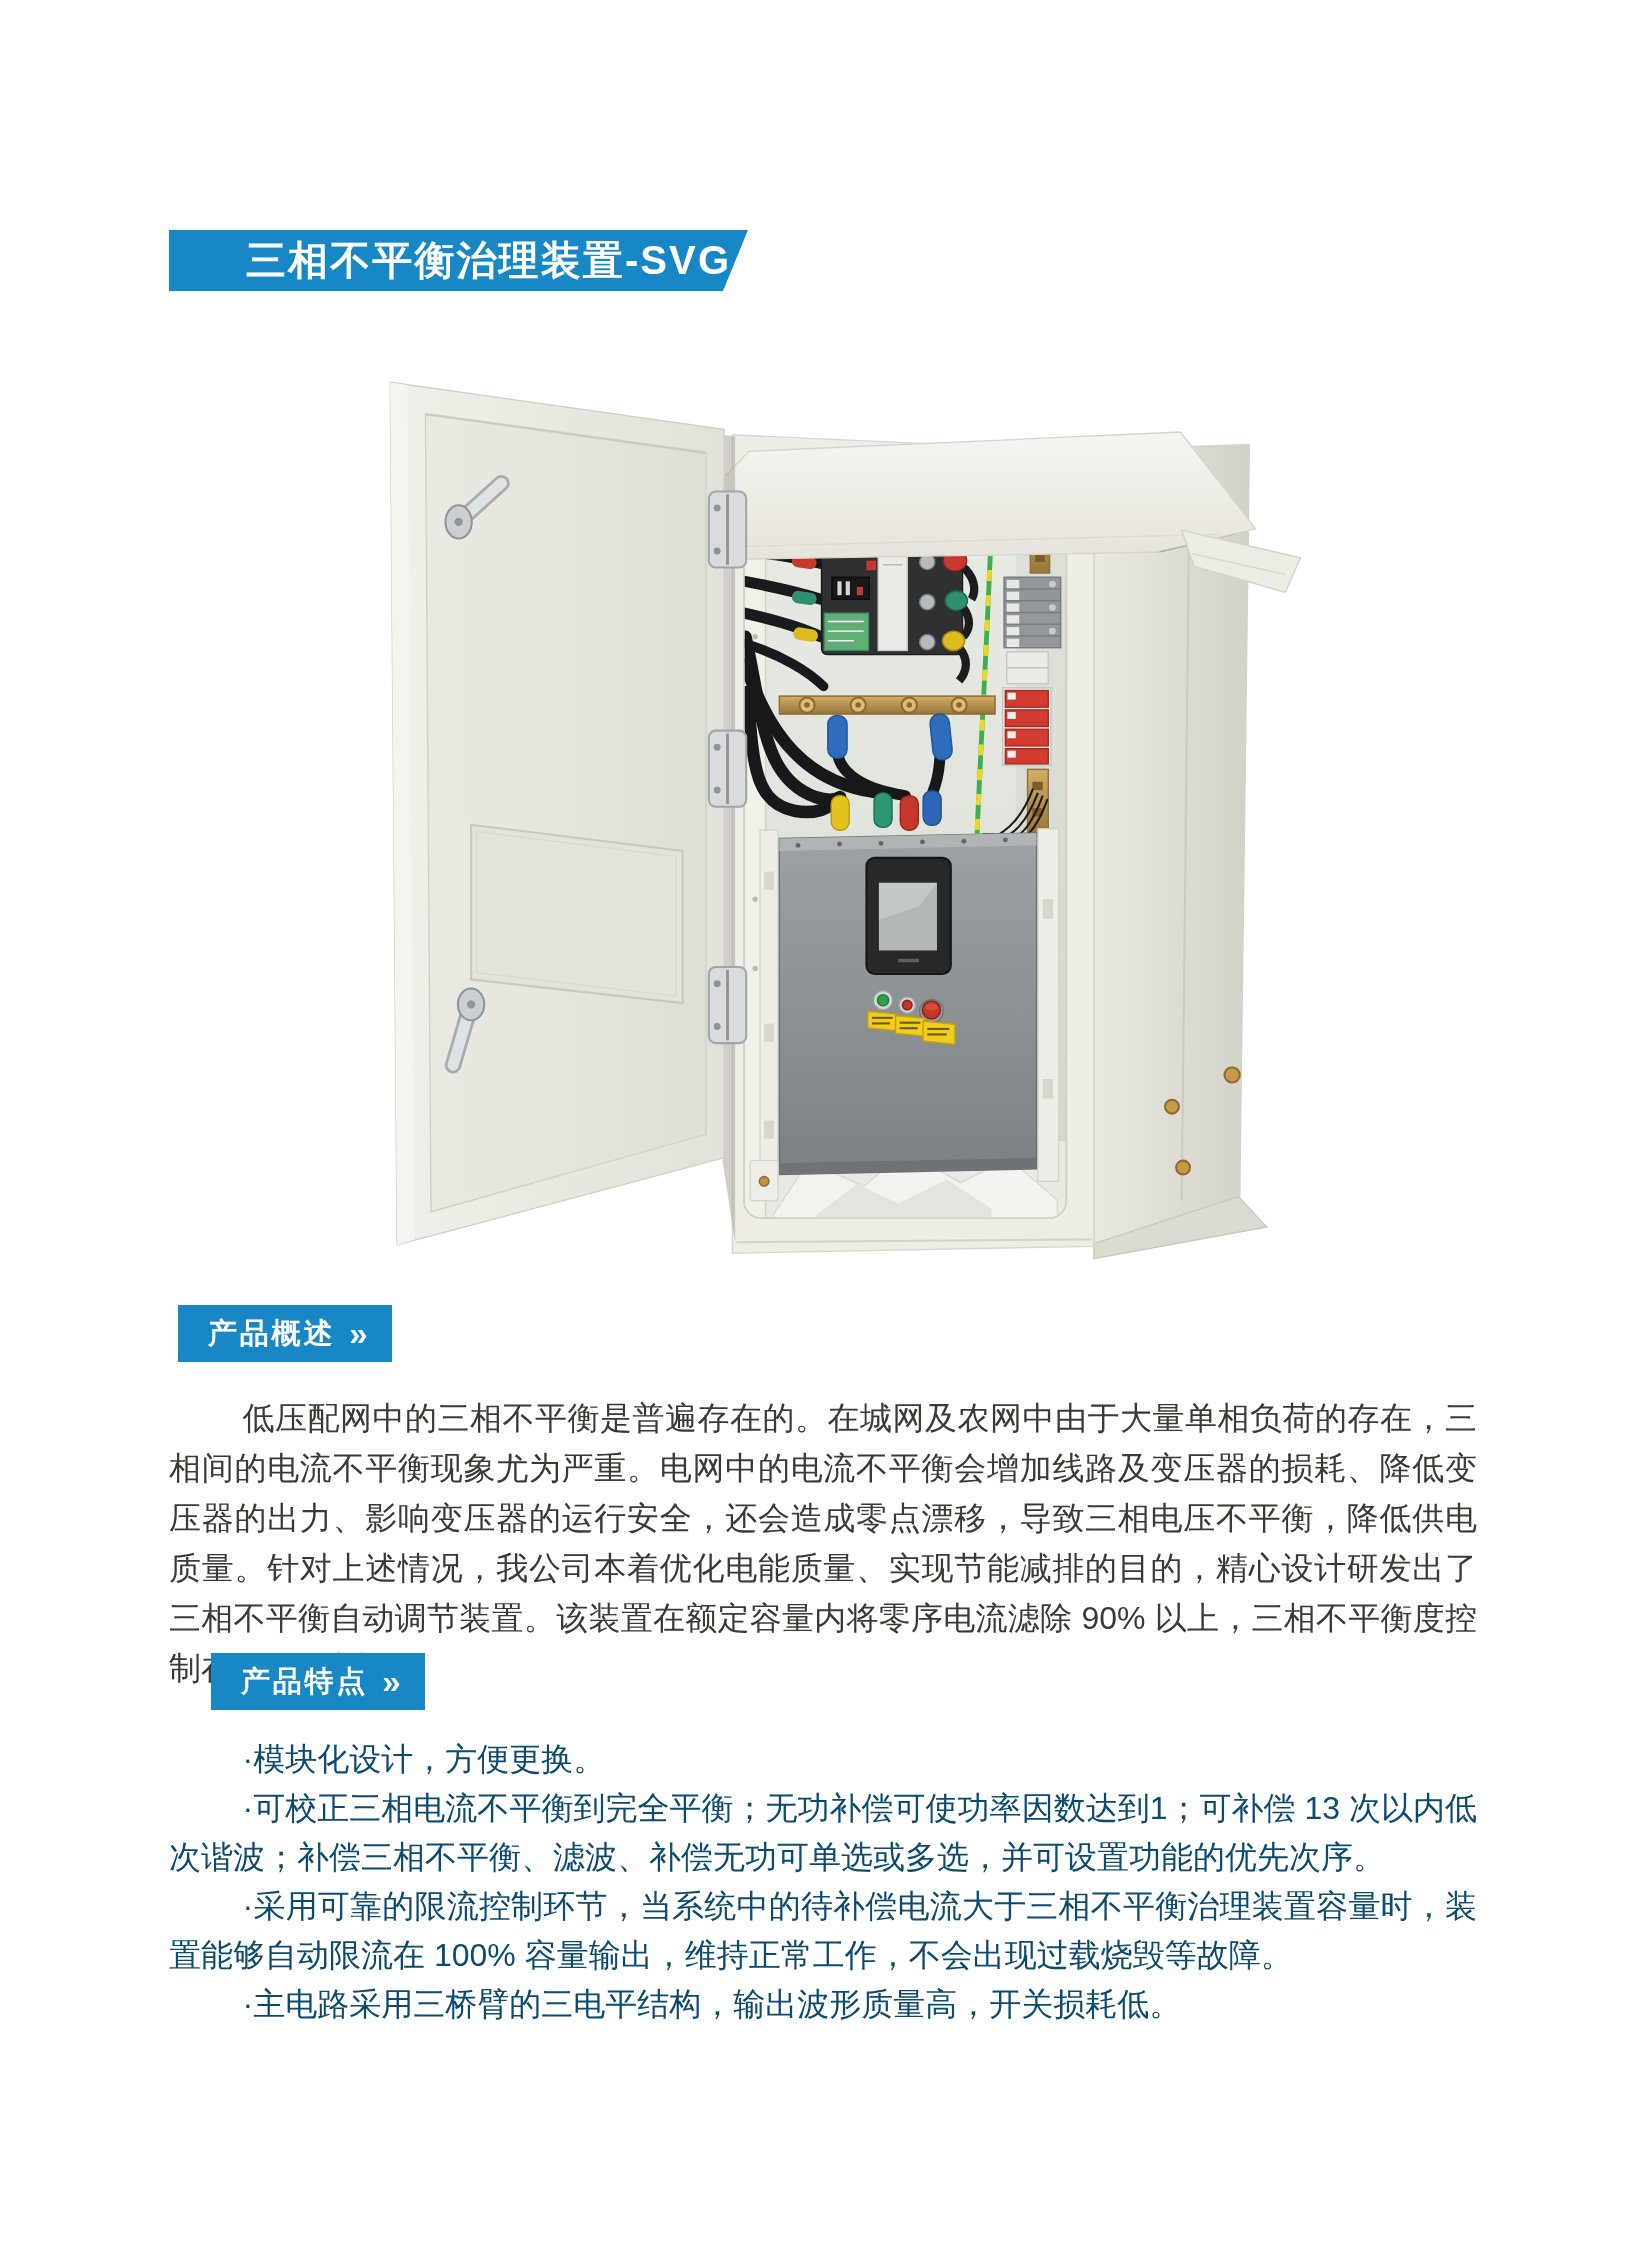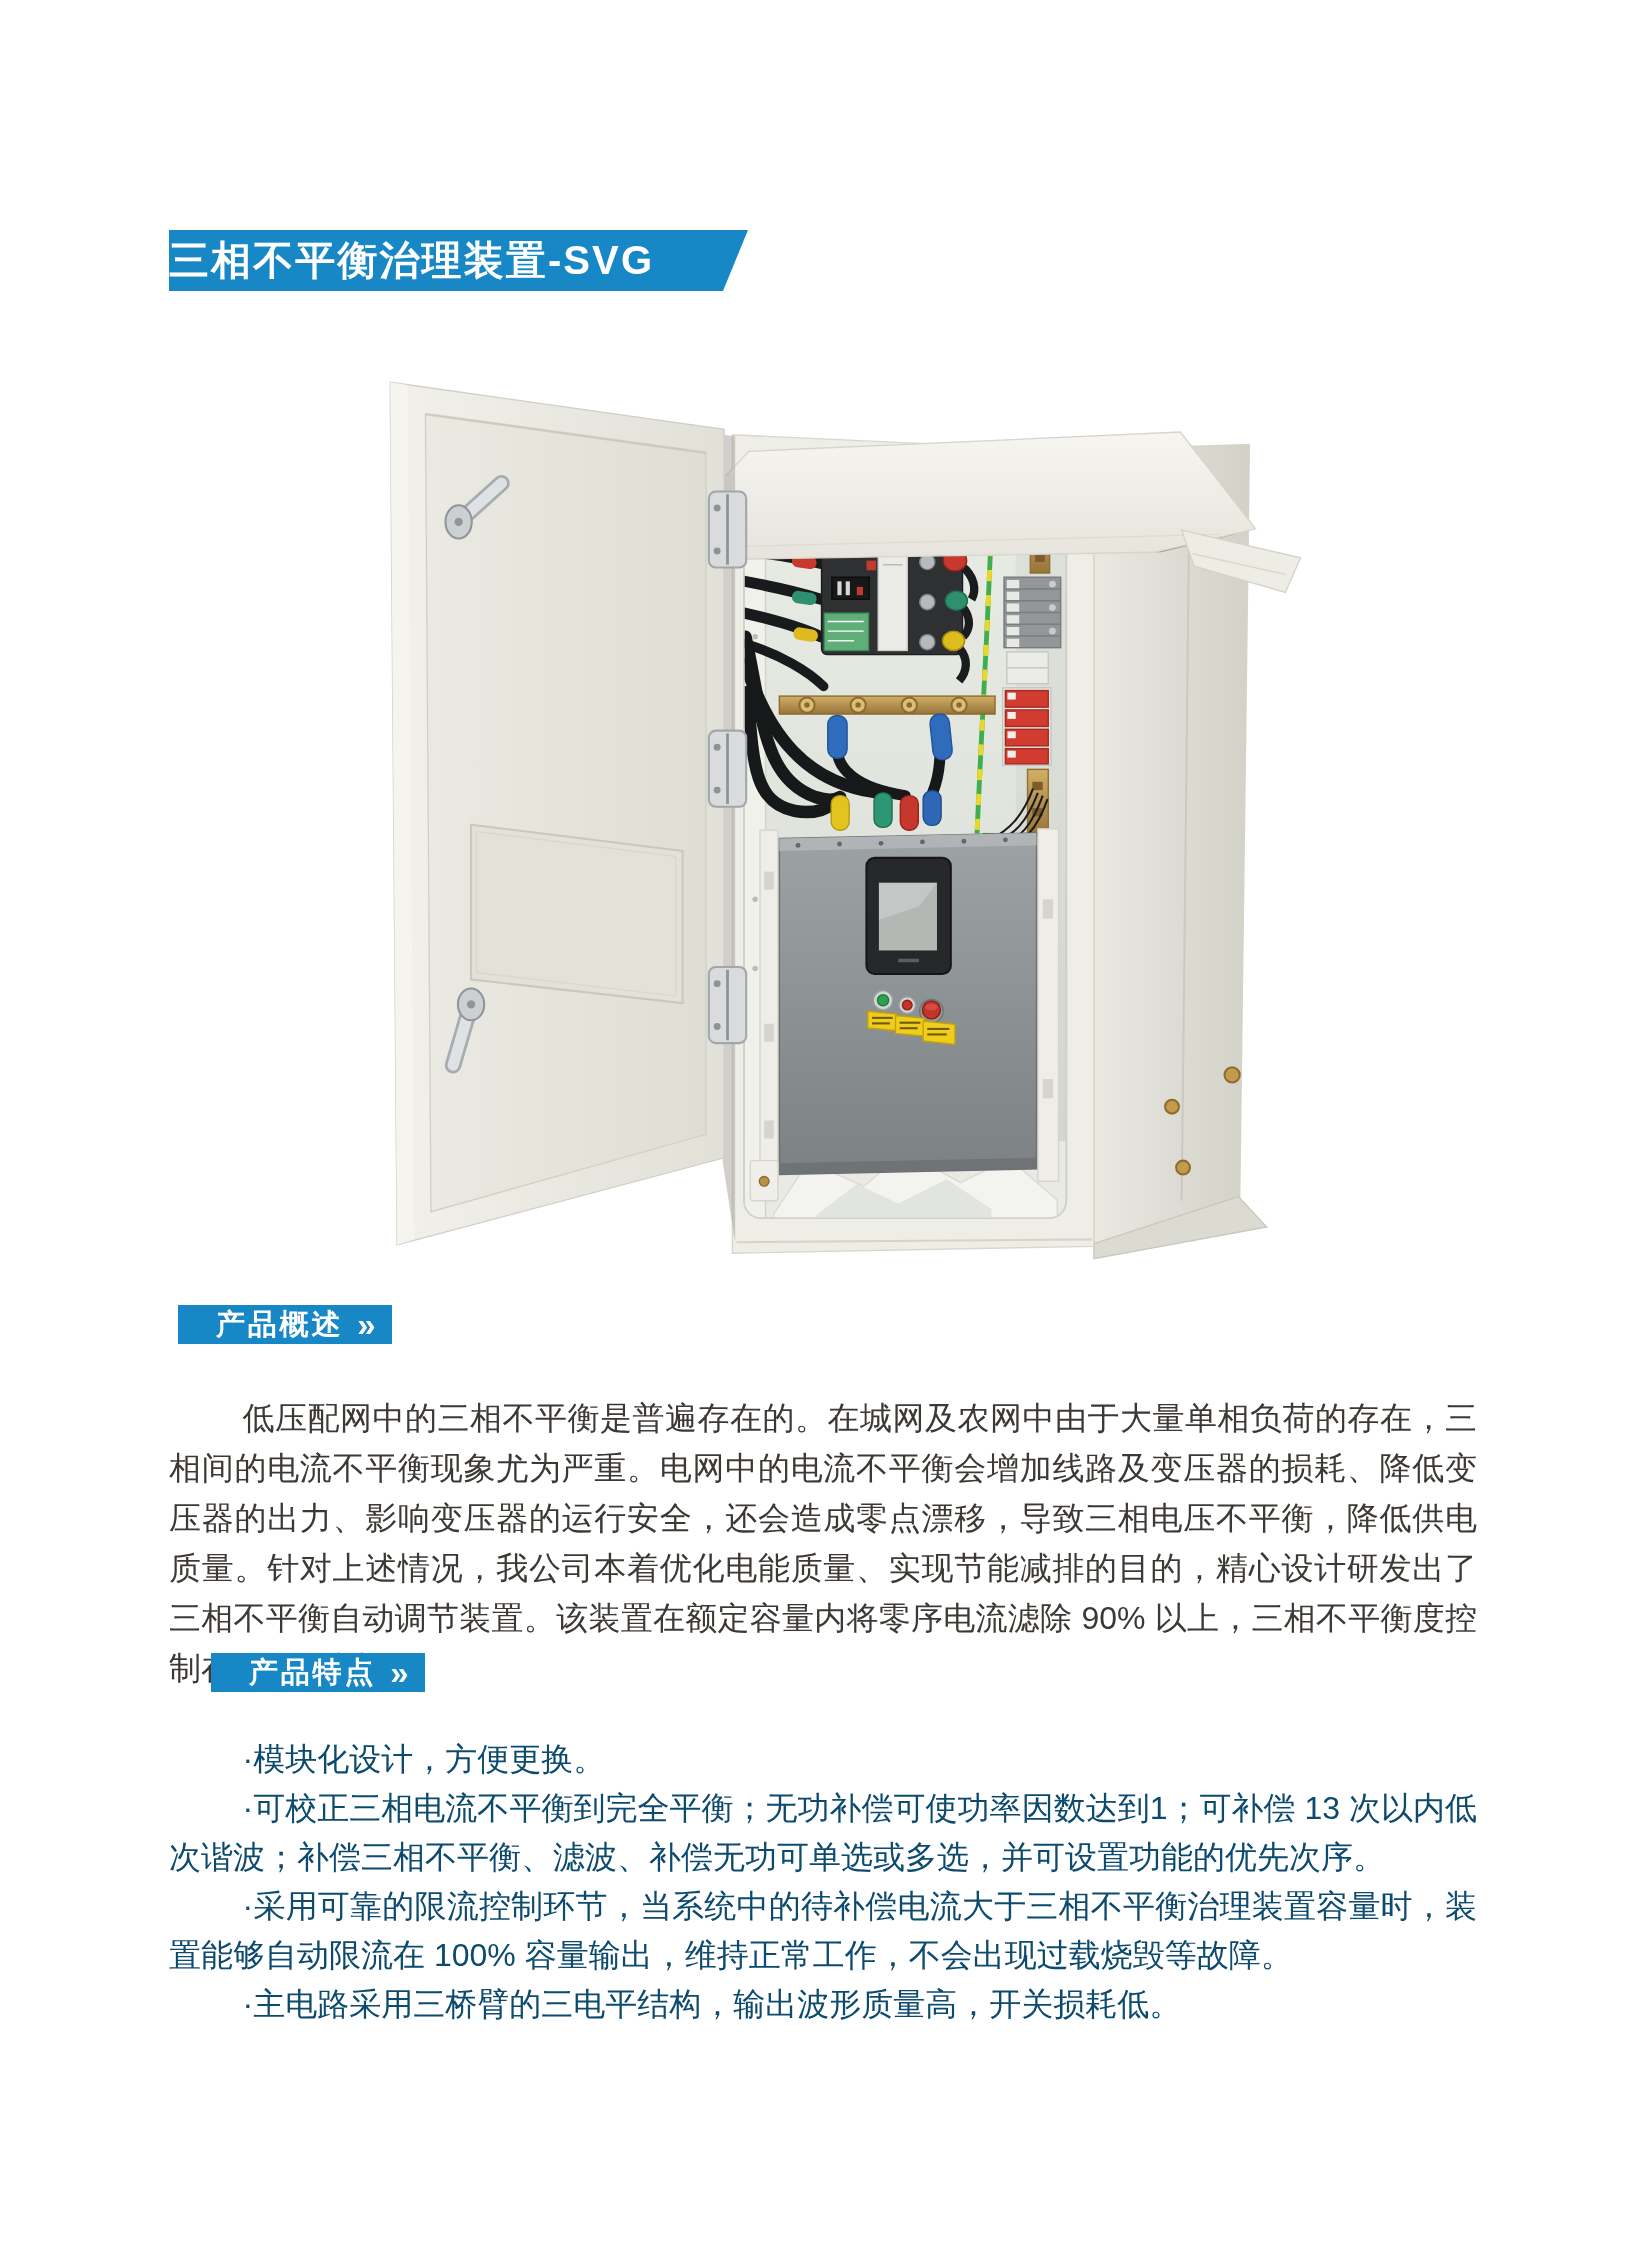--- a/index.html
+++ b/index.html
@@ -13,31 +13,32 @@
   }
   
   .title-banner{
     position:absolute;left:169px;top:230px;
     width:579px;height:61px;
     background:#1787c6;
     clip-path:polygon(0 0,100% 0,calc(100% - 25px) 100%,0 100%);
     display:flex;align-items:center;
   }
   .title-banner .title-text{
+    padding-left:77px;
     font-size:40px;font-weight:bold;color:#ffffff;letter-spacing:2.1px;
     white-space:nowrap;
   }
   
   .photo{position:absolute;left:366px;top:346px;width:947px;height:920px;}
   
   .section-header{
-    position:absolute;left:178px;width:214px;height:39px;
+    position:absolute;left:178px;width:214px;height:57px;
     background:#1787c6;color:#ffffff;
     display:flex;align-items:center;
-    padding:16px;box-sizing:border-box;
+    padding:8px;box-sizing:border-box;
   }
   .section-header .hd-text{
     margin-left:22px;font-size:29px;font-weight:bold;letter-spacing:2.8px;white-space:nowrap;
   }
   .section-header .hd-arrow{
     margin-left:14px;font-size:33px;font-weight:bold;line-height:1;
   }
   #overview-header{top:1305px;}
   #features-header{top:1653px;margin-left:33px;}
   

